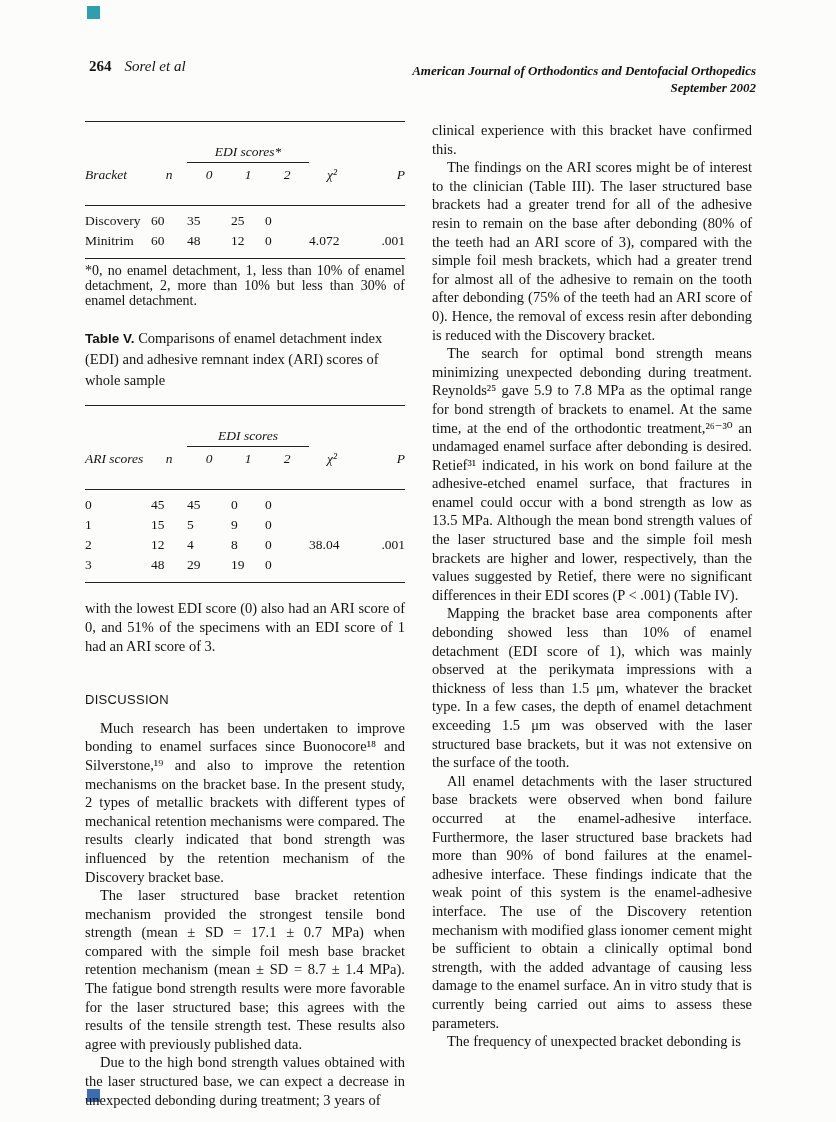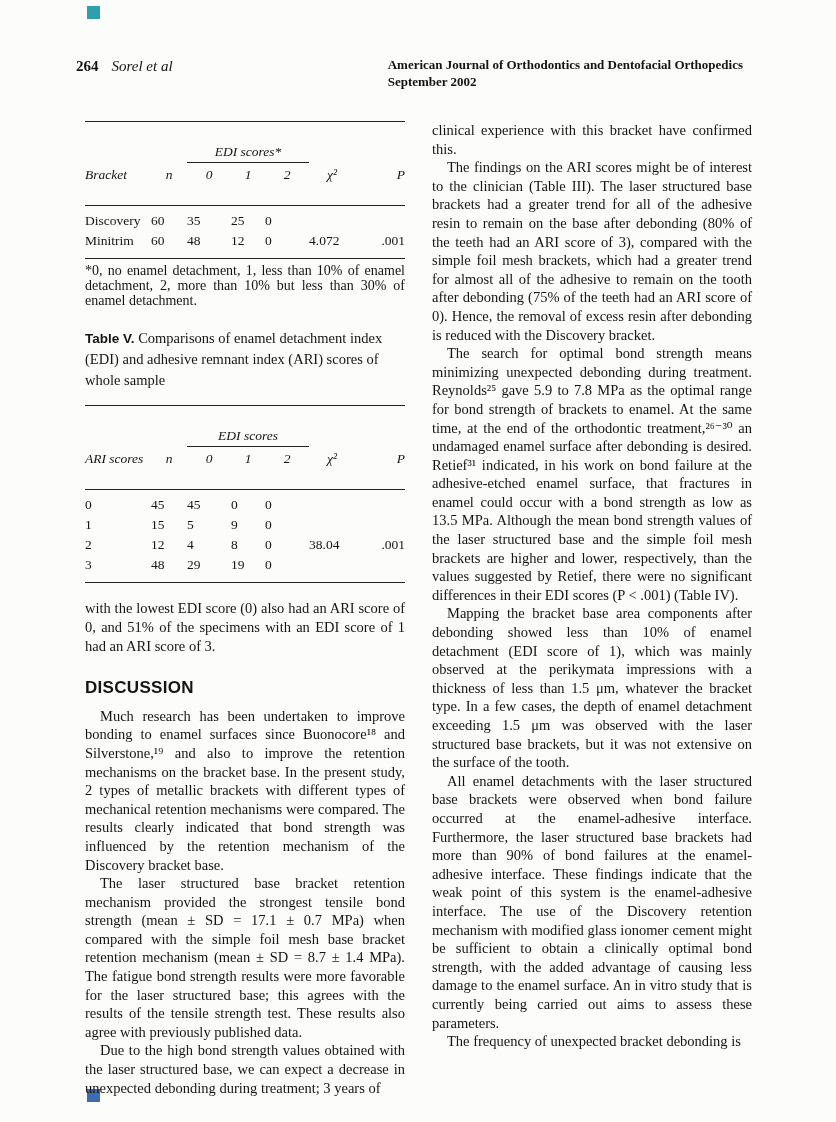--- a/index.html
+++ b/index.html
@@ -22,33 +22,36 @@
     width: 13px;
     height: 13px;
     background: #2f9fae;
   }
   .scan-mark.top { top: 6px; }
   .scan-mark.bottom { top: 1089px; }
 
   .running-head {
     position: absolute;
     top: 57px;
-    left: 76px;
+    left: 89px;
     width: 667px;
     display: flex;
     justify-content: space-between;
     align-items: flex-start;
   }
   .head-left { font-size: 15px; line-height: 18px; }
   .page-num { font-weight: bold; margin-right: 13px; }
   .authors { font-style: italic; }
   .head-right {
+    text-align: right;
     font-size: 13px;
     line-height: 16.5px;
     font-weight: bold;
+    font-style: italic;
+    margin-top: 6px;
   }
 
   .columns {
     position: absolute;
     top: 121px;
     left: 85px;
     width: 667px;
     display: flex;
     gap: 27px;
   }
@@ -99,24 +102,24 @@
     text-align: justify;
     margin-top: 5px;
   }
 
   .bp { text-align: justify; }
   .bp.ind { text-indent: 15px; }
   .bp.first-after-tables { margin-top: 16px; }
 
   .sect {
     font-family: "Liberation Sans", sans-serif;
-    font-size: 17px;
-    font-weight: bold;
+    font-size: 13px;
+    font-weight: normal;
     letter-spacing: 0.3px;
-    margin: 24px 0 9px 0;
+    margin: 36px 0 9px 0;
   }
 </style>
 </head>
 <body>
 
 <div class="page" style="background: rgb(252, 252, 250); color: rgb(20, 20, 20);">
 
   <div class="scan-mark top" style="background: rgb(47, 159, 174);"></div>
   <div class="scan-mark bottom" style="background: rgb(61, 108, 177);"></div>
 

